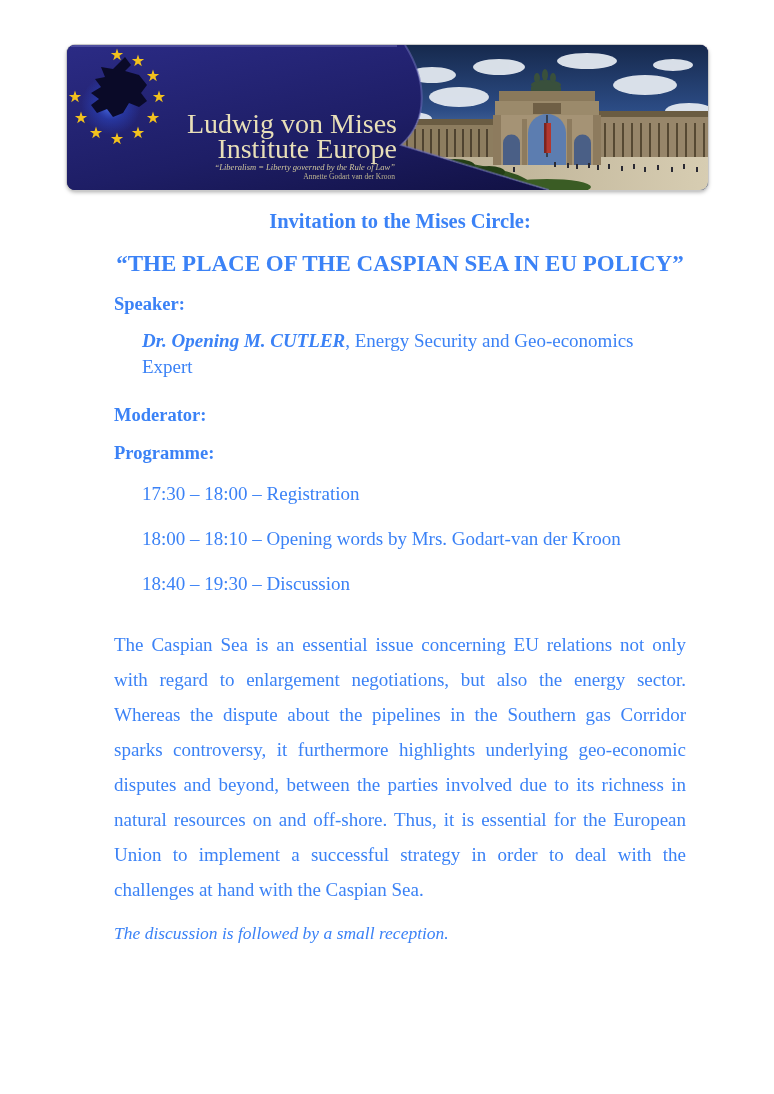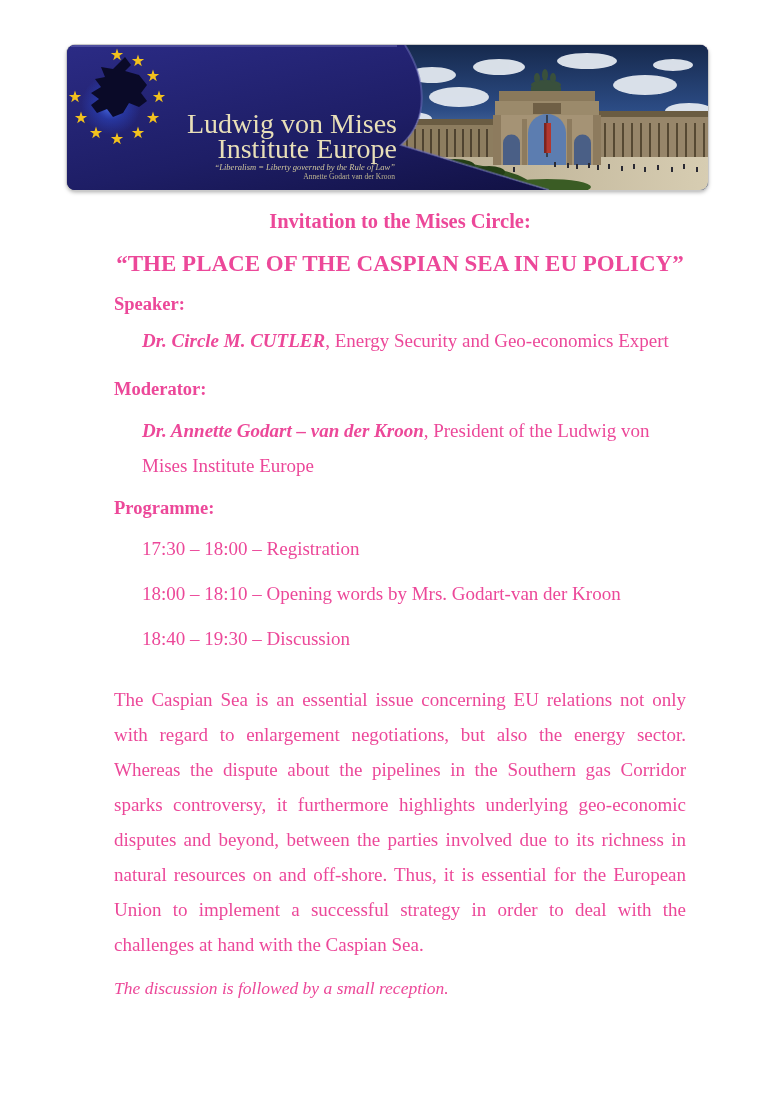--- a/index.html
+++ b/index.html
@@ -1,21 +1,21 @@
 <!DOCTYPE html>
 <html><head>
 <meta charset="utf-8">
 <style>
   html,body{margin:0;padding:0;background:#ffffff;}
   .page{
     position:relative;
     width:774px;height:1094px;
     background:#ffffff;
     font-family:"Liberation Serif", serif;
-    color:#ec4899;
+    color:#3b82f6;
     overflow:hidden;
   }
   .banner{
     position:absolute;left:67px;top:45px;
     width:641px;height:145px;
     border-radius:8px;overflow:hidden;
     box-shadow:0 0 0 1px #c9c9c9, 0 2px 4px rgba(0,0,0,.35);
     background:#15154e;
   }
   .banner svg{display:block;}
@@ -231,24 +231,23 @@
       <text x="328" y="125" text-anchor="end" font-size="8.5" font-style="italic" fill="#CEC59E" font-family="Liberation Serif, serif">“Liberalism = Liberty governed by the Rule of Law”</text>
       <text x="328" y="134" text-anchor="end" font-size="7.5" fill="#BDB491" font-family="Liberation Serif, serif">Annette Godart van der Kroon</text>
     </svg>
   </div>
 
   <main class="content">
     <p class="heading">Invitation to the Mises Circle:</p>
     <p class="event-title">“THE PLACE OF THE CASPIAN SEA IN EU POLICY”</p>
 
     <p class="label">Speaker:</p>
-    <p class="person-line indent"><span class="person-name">Dr. Circle M. CUTLER</span><span>, Energy Security and Geo-economics Expert</span></p>
+    <p class="person-line indent"><span class="person-name">Dr. Opening M. CUTLER</span><span>, Energy Security and Geo-economics Expert</span></p>
 
     <p class="label spaced">Moderator:</p>
-    <p class="person-line tall indent"><span class="person-name">Dr. Annette Godart – van der Kroon</span><span>, President of the Ludwig von Mises Institute Europe</span></p>
 
     <p class="label">Programme:</p>
     <div class="programme indent">
       <p>17:30 – 18:00 – Registration</p>
       <p>18:00 – 18:10 – Opening words by Mrs. Godart-van der Kroon</p>
       <p>18:40 – 19:30 – Discussion</p>
     </div>
 
     <p class="body-par">The Caspian Sea is an essential issue concerning EU relations not only with regard to enlargement negotiations, but also the energy sector. Whereas the dispute about the pipelines in the Southern gas Corridor sparks controversy, it furthermore highlights underlying geo-economic disputes and beyond, between the parties involved due to its richness in natural resources on and off-shore. Thus, it is essential for the European Union to implement a successful strategy in order to deal with the challenges at hand with the Caspian Sea.</p>
 

